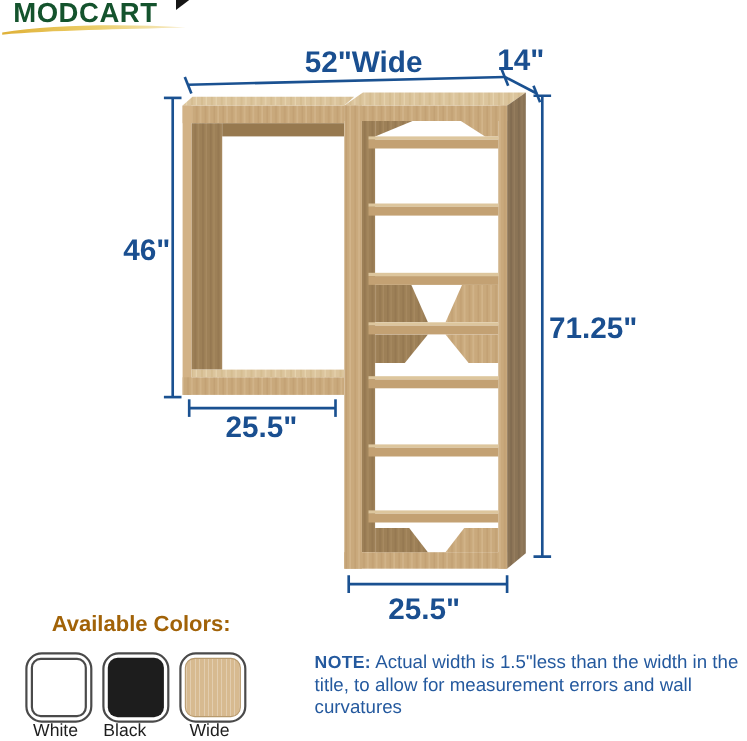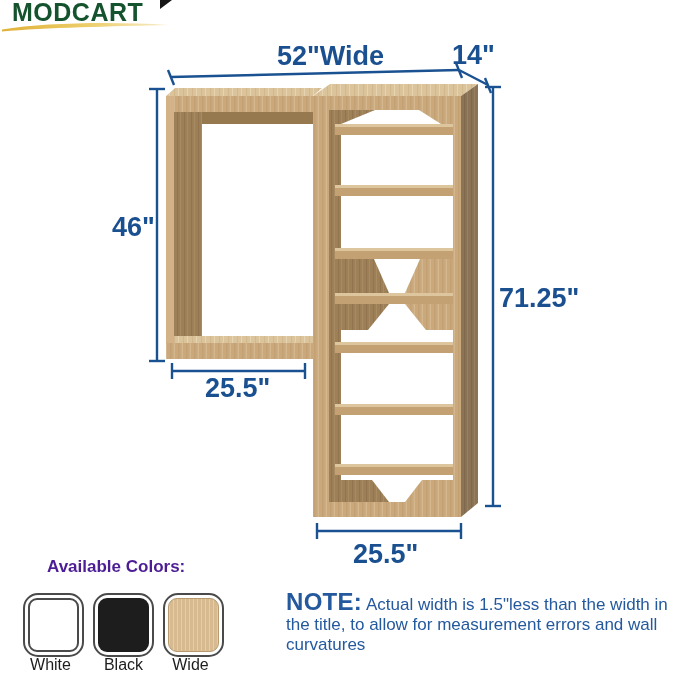--- a/index.html
+++ b/index.html
@@ -20,46 +20,46 @@
   .dim{
     color:#1a4f90;font-weight:bold;font-size:27px;line-height:1;white-space:nowrap;
   }
   .dim.width-top{left:277px;top:43px;}
   .dim.depth{left:452px;top:42px;}
   .dim.hang-height{left:112px;top:214px;}
   .dim.hang-width{left:205px;top:375px;}
   .dim.overall-height{left:499px;top:285px;}
   .dim.tower-width{left:353px;top:541px;}
   
-  .colors-title{left:47px;top:557px;font-size:17px;font-weight:bold;color:#4c1d95;}
+  .colors-title{left:47px;top:557px;font-size:20px;font-weight:bold;color:#a16207;}
   .swatch{
     width:51px;height:54px;border:2px solid #4a4a4a;border-radius:15px;
     background:#fff;padding:3px;top:593px;
   }
   .swatch-inner{width:100%;height:100%;border-radius:9px;box-sizing:border-box;}
   .swatch.white{left:23px;}
   .swatch.white .swatch-inner{background:#ffffff;border:2px solid #4a4a4a;}
   .swatch.black{left:93px;}
   .swatch.black .swatch-inner{background:#1d1d1d;}
   .swatch.wood{left:163px;}
   .swatch.wood .swatch-inner{
     background:repeating-linear-gradient(90deg,rgba(255,255,255,.28) 0 1px,rgba(0,0,0,0) 1px 4px),#d7ba90;
     border:1px solid #b79a6e;
   }
   .swatch-label{
     top:655px;width:59px;text-align:center;font-size:16px;color:#1d1d1d;line-height:1.2;
   }
   .swatch-label.white{left:21px;}
-  .swatch-label.black{left:94px;}
+  .swatch-label.black{left:84px;}
   .swatch-label.wood{left:161px;}
   
   .note{
     left:286px;top:592px;width:396px;color:#24599e;font-size:17px;line-height:20px;
   }
-  .note .note-label{font-weight:bold;font-size:24px;letter-spacing:.3px;}
+  .note .note-label{font-weight:bold;font-size:16px;letter-spacing:.3px;}
 </style>
 </head>
 <body>
 
 <svg class="art abs" viewBox="0 0 679 674" aria-hidden="true">
   <defs>
     <pattern id="pF" patternUnits="userSpaceOnUse" width="8" height="64">
       <rect width="8" height="64" fill="#c9a97c"></rect>
       <rect x="2.2" width="1.2" height="64" fill="#b99467" opacity="0.5"></rect>
       <rect x="5.8" width="1" height="64" fill="#ddc29b" opacity="0.7"></rect>

